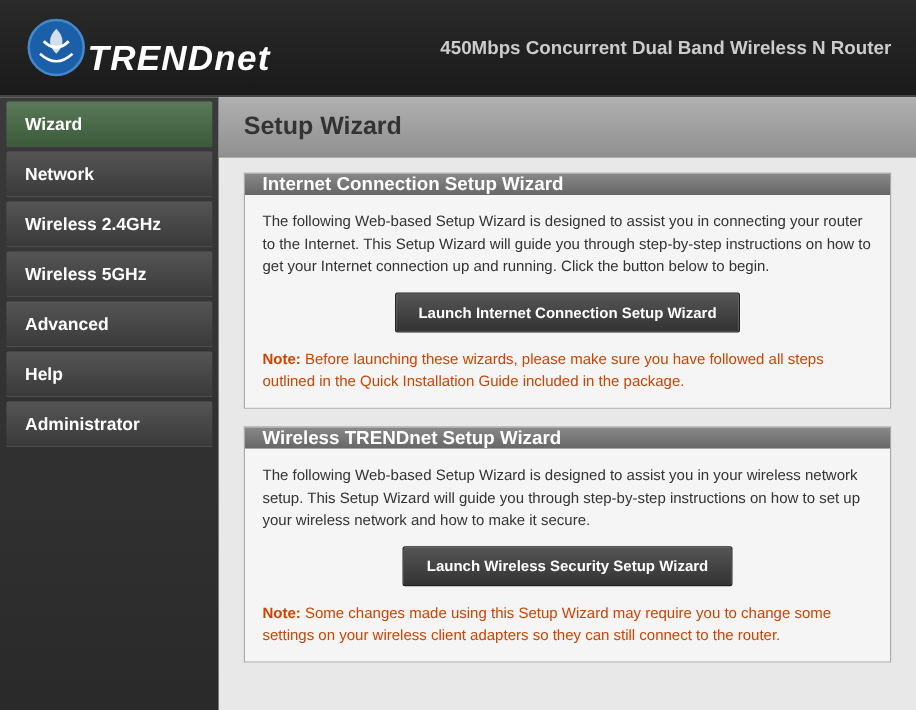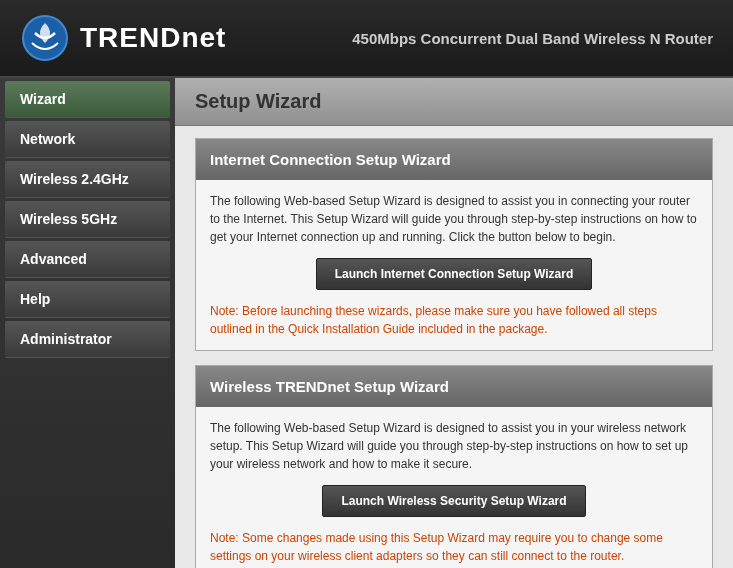--- a/index.html
+++ b/index.html
@@ -16,22 +16,22 @@
     .header {
       background: linear-gradient(180deg, #2a2a2a 0%, #1a1a1a 100%);
       height: 78px;
       display: flex;
       align-items: center;
       padding: 0 20px;
       border-bottom: 2px solid #444;
     }
     .logo-area {
       display: flex;
-      align-items: center;
-      gap: 10px;
+      align-items: flex-end;
+      font-style: italic;
     }
     .logo-icon {
       width: 50px;
       height: 50px;
     }
     .logo-text {
       color: white;
       font-size: 28px;
       font-weight: bold;
       letter-spacing: 1px;
@@ -115,21 +115,21 @@
     }
 
     
     .wizard-box {
       background: white;
       border: 1px solid #aaa;
       margin-bottom: 14px;
     }
     .wizard-box-header {
       background: linear-gradient(180deg, #888 0%, #666 100%);
-      padding: 12px 14px;
+      padding: 0 14px;
     }
     .wizard-box-header h2 {
       color: white;
       font-size: 15px;
       font-weight: bold;
     }
     .wizard-box-body {
       padding: 12px 14px;
       background: #f5f5f5;
     }
@@ -153,21 +153,21 @@
       font-weight: bold;
       cursor: pointer;
       border-radius: 2px;
     }
     .note-text {
       font-size: 12px;
       color: #cc4400;
       line-height: 1.5;
     }
     .note-text .note-bold {
-      font-weight: normal;
+      font-weight: bold;
     }
   </style>
 </head>
 <body>
 
 <div class="header">
   <div class="logo-area">
     <svg class="logo-icon" viewBox="0 0 50 50">
       <circle cx="25" cy="25" r="22" fill="#1a5fa8" stroke="#4488cc" stroke-width="2"></circle>
       <path d="M25 10 Q35 20 25 30 Q15 20 25 10Z" fill="white" opacity="0.8"></path>

